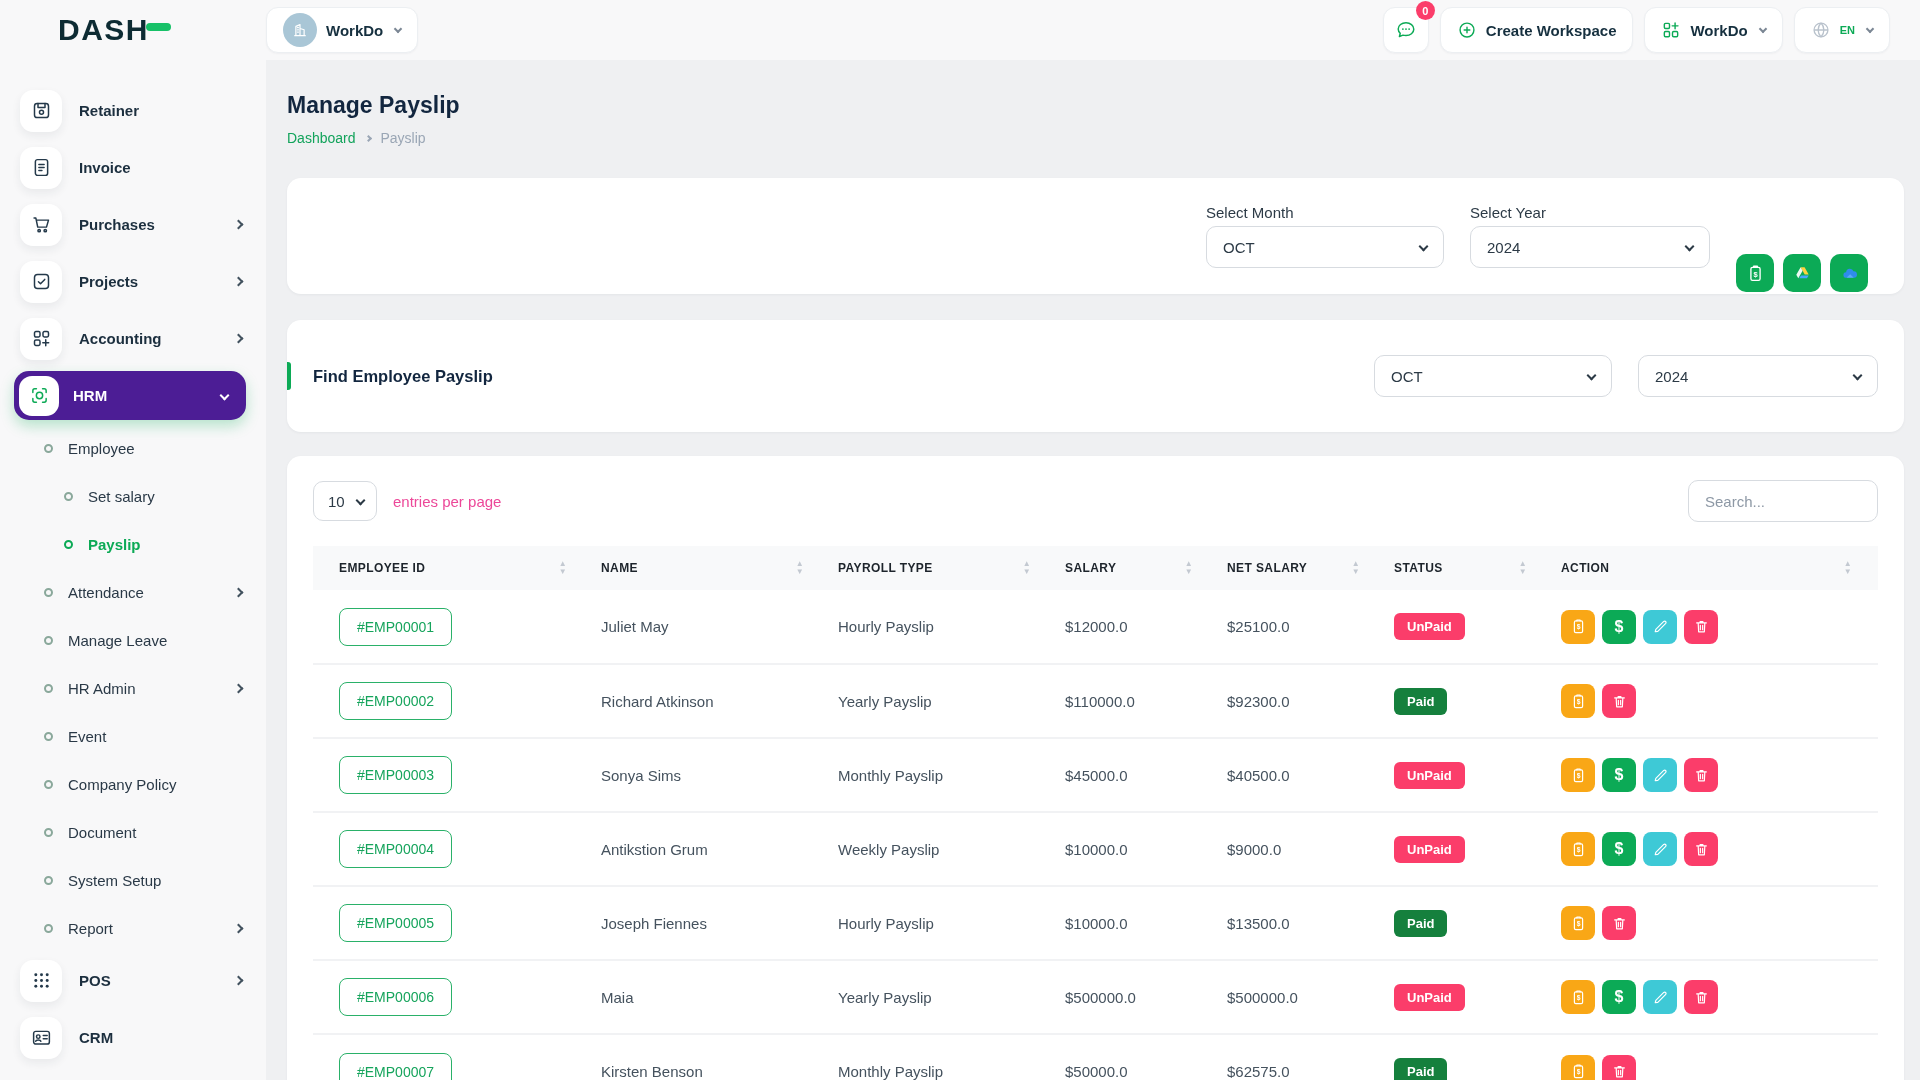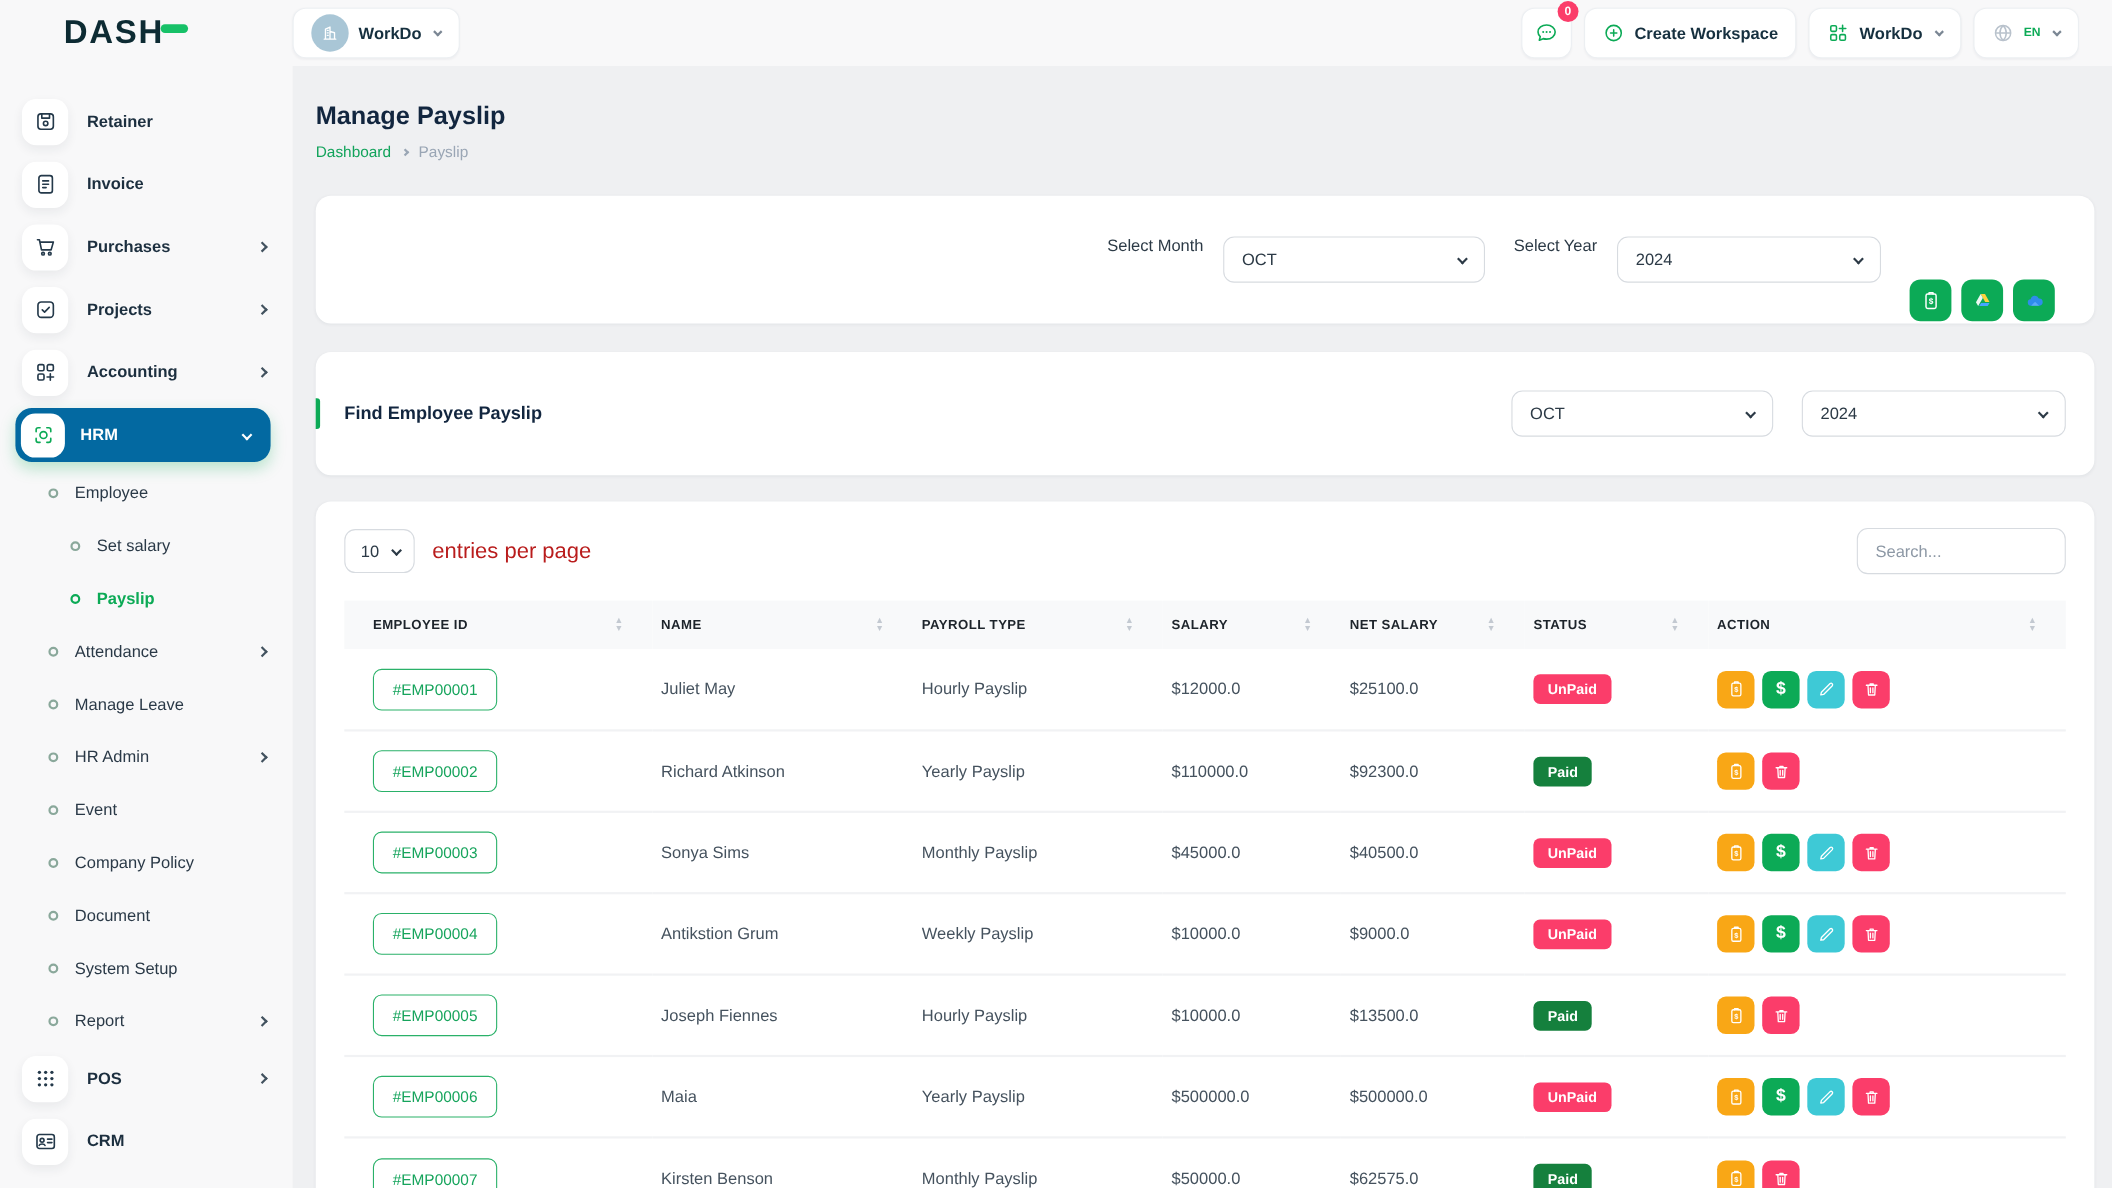--- a/index.html
+++ b/index.html
@@ -27,60 +27,60 @@
   .chev.right{transform:rotate(-45deg)}
   .chev.down{transform:rotate(45deg)}
   .chev.sm{width:6px;height:6px;color:#7b8794;margin-left:3px;margin-top:-3px}
   
   .sidebar{position:absolute;top:60px;left:0;bottom:0;width:266px;background:#f8f8f9;padding-top:22px;overflow:hidden}
   .side-item{display:flex;align-items:center;height:57px;padding:0 24px 0 20px;cursor:pointer;color:#1c2f3f}
   .tile{width:42px;height:42px;border-radius:13px;background:#fff;box-shadow:0 4px 10px rgba(25,39,52,.07);display:flex;align-items:center;justify-content:center;color:#24394a;flex:0 0 auto}
   .tile svg{width:21px;height:21px}
   .side-item .lbl{margin-left:17px;font-size:15px;font-weight:600}
   .side-item .chev{margin-left:auto;color:#42525f}
-  .side-item.lvl0.active{background:#0369a1;border-radius:15px;margin:4px 20px 4px 14px;height:49px;padding:0 18px 0 5px;box-shadow:0 6px 14px rgba(16,171,85,.28)}
+  .side-item.lvl0.active{background:#4c1d95;border-radius:15px;margin:4px 20px 4px 14px;height:49px;padding:0 18px 0 5px;box-shadow:0 6px 14px rgba(16,171,85,.28)}
   .side-item.lvl0.active .tile{width:40px;height:40px;color:#0caa56;box-shadow:none}
   .side-item.lvl0.active .lbl{color:#fff;font-weight:700;margin-left:14px}
   .side-item.lvl0.active .chev{color:#fff}
   .side-item.lvl1{height:48px;padding-left:44px}
   .side-item.lvl2{height:48px;padding-left:64px}
   .bullet{width:9px;height:9px;border:2px solid #8aa89b;border-radius:50%;flex:0 0 auto}
   .lvl1 .lbl,.lvl2 .lbl{margin-left:15px;font-weight:500;color:#2a3947}
   .side-item.lvl1.active .lbl,.side-item.lvl2.active .lbl{color:#0caa56;font-weight:600}
   .side-item.lvl1.active .bullet,.side-item.lvl2.active .bullet{border-color:#0caa56}
   .side-item.lvl1.active .chev{color:#0caa56}
   
   .main{position:absolute;top:60px;left:266px;right:0;bottom:0;padding:32px 16px 0 21px;overflow:hidden}
   .page-title{margin:0;font-size:23px;font-weight:700;color:#12263f}
   .breadcrumb{margin-top:11px;font-size:14px;display:flex;gap:10px;align-items:center}
   .bc-link{color:#12a35b;cursor:pointer;text-decoration:none}
   .chev.sep{width:5px;height:5px;color:#9aa6b5}
   .bc-cur{color:#9aa6b5}
   .card{background:#fff;border-radius:14px;box-shadow:0 1px 3px rgba(20,30,50,.05)}
   
   .filter-card{margin-top:32px;height:116px;display:flex;align-items:center;justify-content:flex-end;padding:0 36px 0 28px;gap:26px}
-  .fgroup{display:flex;flex-direction:row;gap:18px}
+  .fgroup{display:flex;flex-direction:column;gap:5px}
   .flabel{font-size:15px;color:#2c3a46}
   .select{position:relative;height:42px;display:flex;align-items:center;background:#fff;border:1px solid #d7dbe0;border-radius:10px;padding:0 40px 0 16px;font-size:15px;color:#2c3a46;cursor:pointer}
   .select .chev{position:absolute;right:16px;top:16px;color:#2c3a46}
   .w238{width:238px}.w240{width:240px}
   .fbtns{display:flex;gap:9px;margin-left:0;align-self:flex-end;margin-bottom:2px}
   .sqbtn{width:38px;height:38px;border-radius:10px;border:none;background:#0caa56;color:#fff;display:flex;align-items:center;justify-content:center;cursor:pointer;padding:0}
   .sqbtn svg{width:19px;height:19px}
   
   .find-card{margin-top:26px;height:112px;display:flex;align-items:center;position:relative;padding:0 26px}
   .accent{position:absolute;left:0;top:calc(50% - 14px);width:4px;height:28px;background:#0caa56;border-radius:0 3px 3px 0}
   .find-title{font-size:16.5px;font-weight:700;color:#12263f}
   .find-right{margin-left:auto;display:flex;gap:26px}
   
   .table-card{margin-top:24px;padding:24px 26px}
   .controls{display:flex;align-items:center}
   .psize{width:64px;padding:0 28px 0 14px;height:40px}
   .psize .chev{right:12px;top:15px}
-  .entries{margin-left:16px;font-size:20px;color:#b91c1c}
+  .entries{margin-left:16px;font-size:15px;color:#ec4899}
   .search{margin-left:auto;width:190px;height:42px;border:1px solid #d7dbe0;border-radius:10px;padding:0 16px;font-size:15px;color:#2c3a46;outline:none;background:#fff;font-family:inherit}
   .search::placeholder{color:#8d98a5}
   table{width:100%;border-collapse:collapse;margin-top:24px;table-layout:fixed}
   thead th{background:#f8f9fa;height:44px;font-size:12px;font-weight:800;color:#1d242b;letter-spacing:.4px;text-align:left;padding:0 8px;cursor:pointer}
   thead th:first-child{padding-left:26px}
   .th-in{display:flex;align-items:center;justify-content:space-between;padding-right:18px}
   .sort{display:flex;flex-direction:column;line-height:6px;font-size:8px;color:#c3c9d1;gap:2px;font-weight:400}
   tbody td{height:74px;border-bottom:2px solid #f1f2f4;font-size:15px;color:#45525e;padding:0 8px}
   tbody td:first-child{padding-left:26px}
   tbody tr:last-child td{border-bottom:none}

